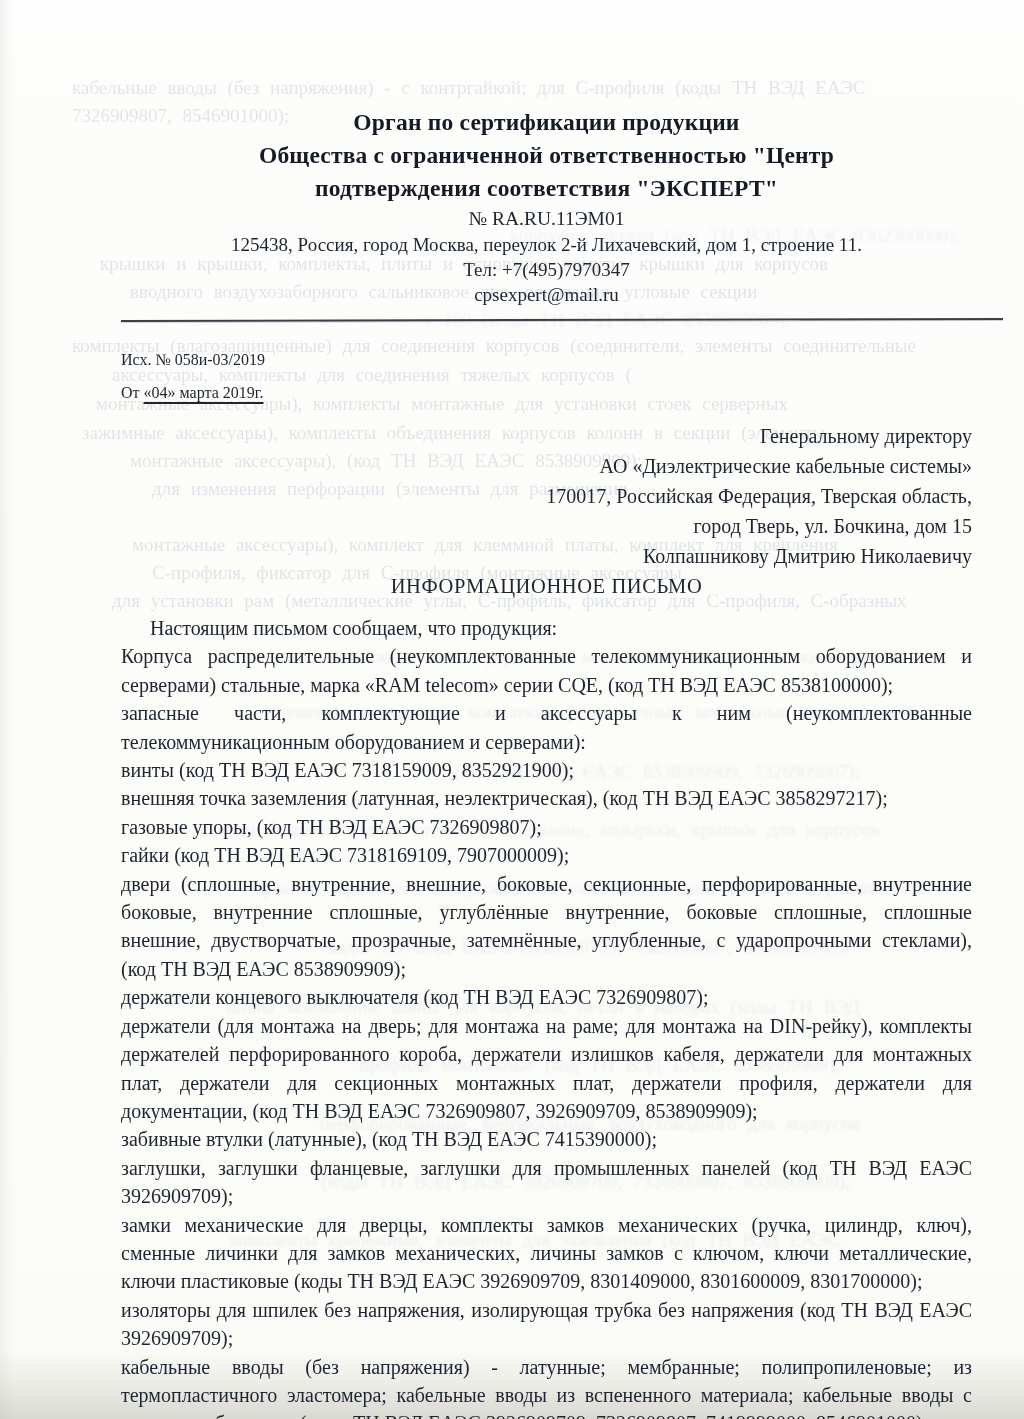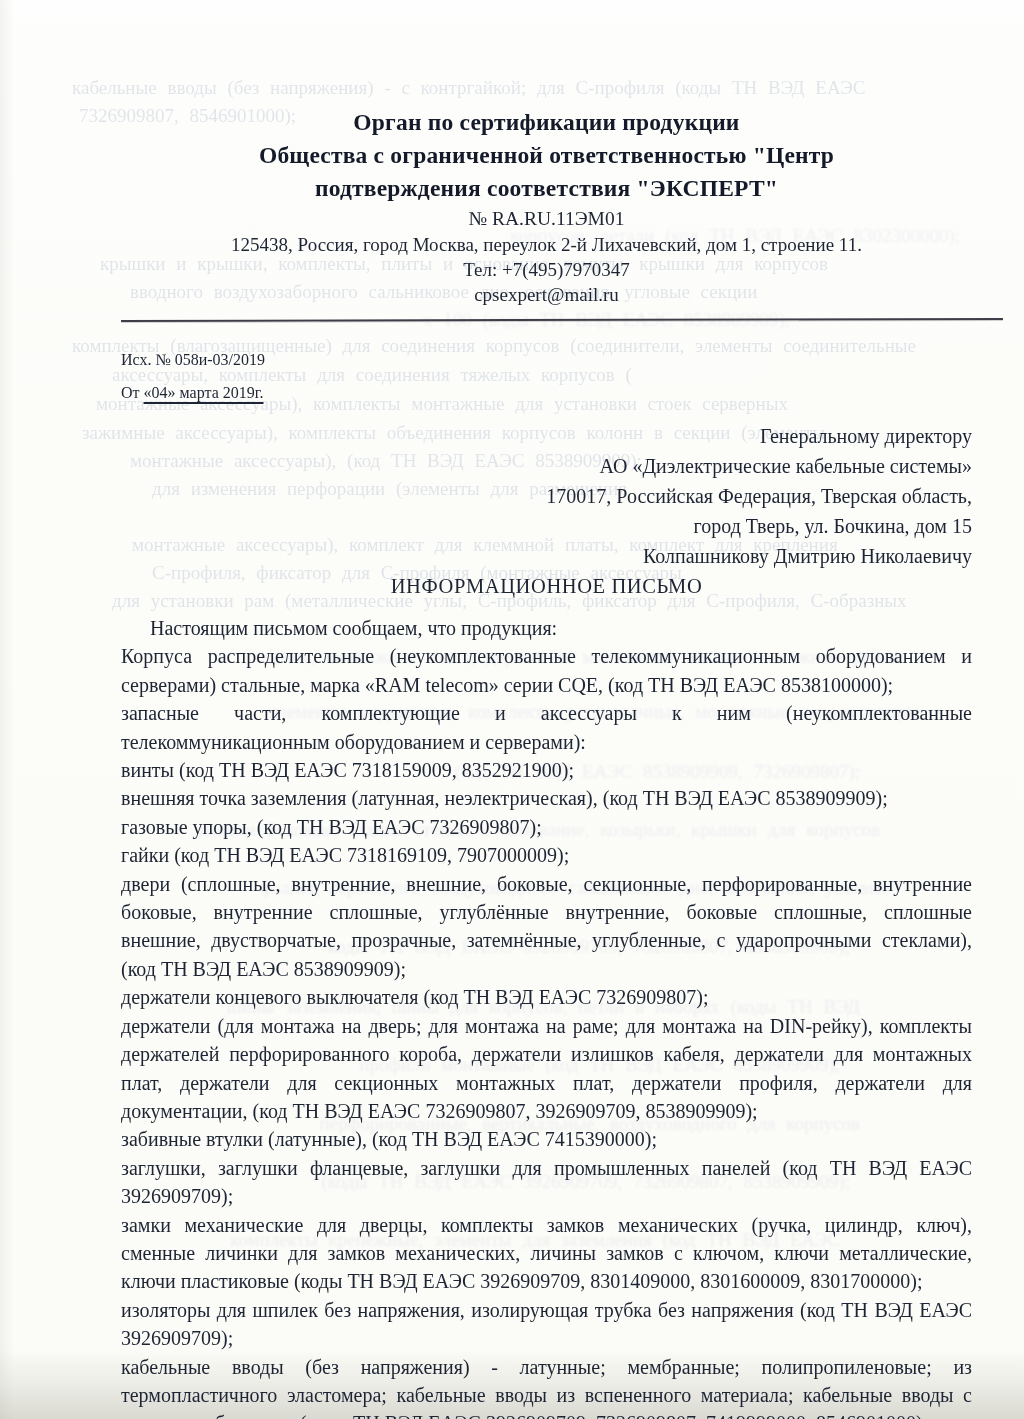--- a/index.html
+++ b/index.html
@@ -70,21 +70,21 @@
   .body-block p{margin:0;}
   .intro{text-indent:29px;}
 </style>
 </head>
 <body>
 
 <div class="page">
 
   <div class="ghost-layer" id="ghost-layer">
       <div class="ghost-line" style="top: 76px; left: 72px; width: 905px;">кабельные вводы (без напряжения) - с контргайкой; для С-профиля (коды ТН ВЭД ЕАЭС</div>
-      <div class="ghost-line" style="top: 104px; left: 79px; width: 420px;">7326909807, 8546901000);</div>
+      <div class="ghost-line" style="top: 104px; left: 72px; width: 420px;">7326909807, 8546901000);</div>
       <div class="ghost-line faint" style="top: 224px; left: 360px; width: 600px;">корпусов, детали (код ТН ВЭД ЕАЭС 8302300000);</div>
       <div class="ghost-line" style="top: 252px; left: 100px; width: 860px;">крышки и крышки, комплекты, плиты и основание, хомуты, крышки для корпусов</div>
       <div class="ghost-line" style="top: 280px; left: 130px; width: 800px;">вводного воздухозаборного сальниковое дно, основания, угловые секции</div>
       <div class="ghost-line faint" style="top: 308px; left: 250px; width: 540px;">х 100 (коды ТН ВЭД ЕАЭС 8538909909);</div>
       <div class="ghost-line" style="top: 334px; left: 72px; width: 920px;">комплекты (влагозащищенные) для соединения корпусов (соединители, элементы соединительные</div>
       <div class="ghost-line" style="top: 363px; left: 112px; width: 850px;">аксессуары, комплекты для соединения тяжелых корпусов (</div>
       <div class="ghost-line" style="top: 392px; left: 96px; width: 880px;">монтажные аксессуары), комплекты монтажные для установки стоек серверных</div>
       <div class="ghost-line" style="top: 421px; left: 82px; width: 900px;">зажимные аксессуары), комплекты объединения корпусов колонн в секции (элементы</div>
       <div class="ghost-line" style="top: 449px; left: 130px; width: 760px;">монтажные аксессуары), (код ТН ВЭД ЕАЭС 8538909909);</div>
       <div class="ghost-line" style="top: 477px; left: 152px; width: 720px;">для изменения перфорации (элементы для размещения</div>
@@ -132,21 +132,21 @@
     </div>
 
     <h1 class="heading">ИНФОРМАЦИОННОЕ ПИСЬМО</h1>
 
     <div class="body-block">
       <p class="intro">Настоящим письмом сообщаем, что продукция:</p>
       <div id="paragraphs">
           <p>Корпуса распределительные (неукомплектованные телекоммуникационным оборудованием и серверами) стальные, марка «RAM telecom» серии CQE, (код ТН ВЭД ЕАЭС 8538100000);</p>
           <p>запасные части, комплектующие и аксессуары к ним (неукомплектованные телекоммуникационным оборудованием и серверами):</p>
           <p>винты (код ТН ВЭД ЕАЭС 7318159009, 8352921900);</p>
-          <p>внешняя точка заземления (латунная, неэлектрическая), (код ТН ВЭД ЕАЭС 8538909909);</p>
+          <p>внешняя точка заземления (латунная, неэлектрическая), (код ТН ВЭД ЕАЭС 3858297217);</p>
           <p>газовые упоры, (код ТН ВЭД ЕАЭС 7326909807);</p>
           <p>гайки (код ТН ВЭД ЕАЭС 7318169109, 7907000009);</p>
           <p>двери (сплошные, внутренние, внешние, боковые, секционные, перфорированные, внутренние боковые, внутренние сплошные, углублённые внутренние, боковые сплошные, сплошные внешние, двустворчатые, прозрачные, затемнённые, углубленные, с ударопрочными стеклами), (код ТН ВЭД ЕАЭС 8538909909);</p>
           <p>держатели концевого выключателя (код ТН ВЭД ЕАЭС 7326909807);</p>
           <p>держатели (для монтажа на дверь; для монтажа на раме; для монтажа на DIN-рейку), комплекты держателей перфорированного короба, держатели излишков кабеля, держатели для монтажных плат, держатели для секционных монтажных плат, держатели профиля, держатели для документации, (код ТН ВЭД ЕАЭС 7326909807, 3926909709, 8538909909);</p>
           <p>забивные втулки (латунные), (код ТН ВЭД ЕАЭС 7415390000);</p>
           <p>заглушки, заглушки фланцевые, заглушки для промышленных панелей (код ТН ВЭД ЕАЭС 3926909709);</p>
           <p>замки механические для дверцы, комплекты замков механических (ручка, цилиндр, ключ), сменные личинки для замков механических, личины замков с ключом, ключи металлические, ключи пластиковые (коды ТН ВЭД ЕАЭС 3926909709, 8301409000, 8301600009, 8301700000);</p>
           <p>изоляторы для шпилек без напряжения, изолирующая трубка без напряжения (код ТН ВЭД ЕАЭС 3926909709);</p>
           <p>кабельные вводы (без напряжения) - латунные; мембранные; полипропиленовые; из термопластичного эластомера; кабельные вводы из вспененного материала; кабельные вводы с щеточным буртиком (коды ТН ВЭД ЕАЭС 3926909709, 7326909807, 7419999000, 8546901000);</p>

